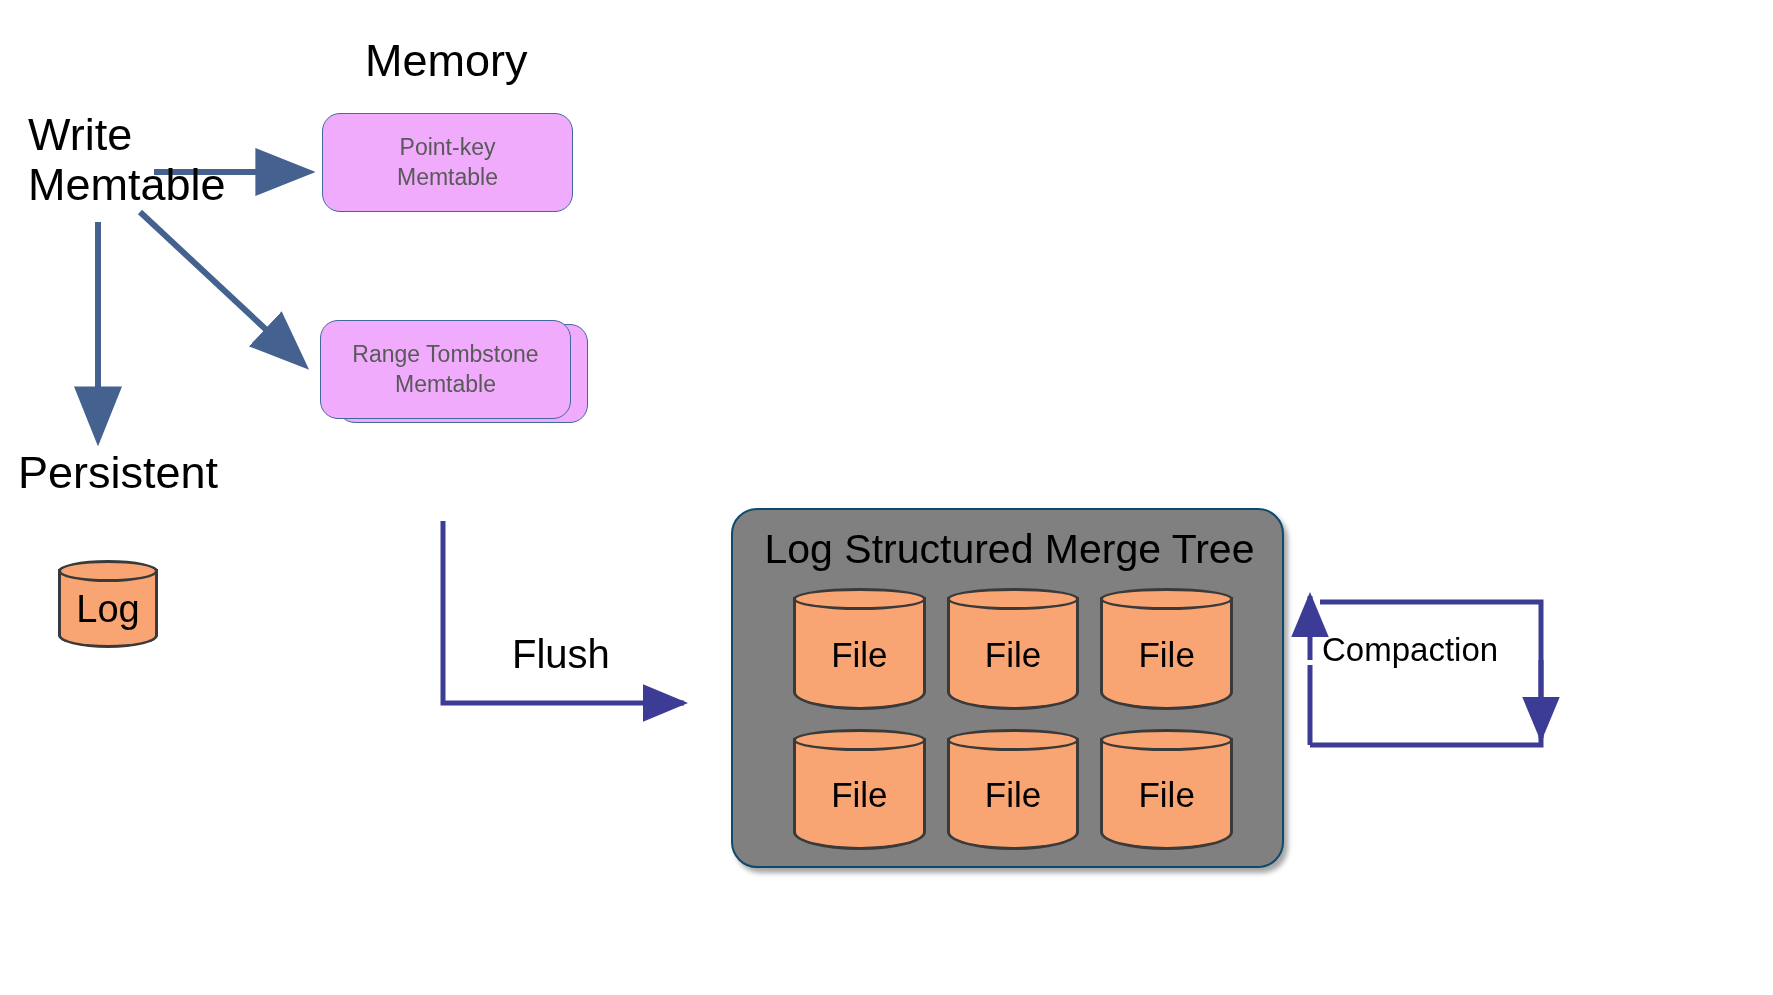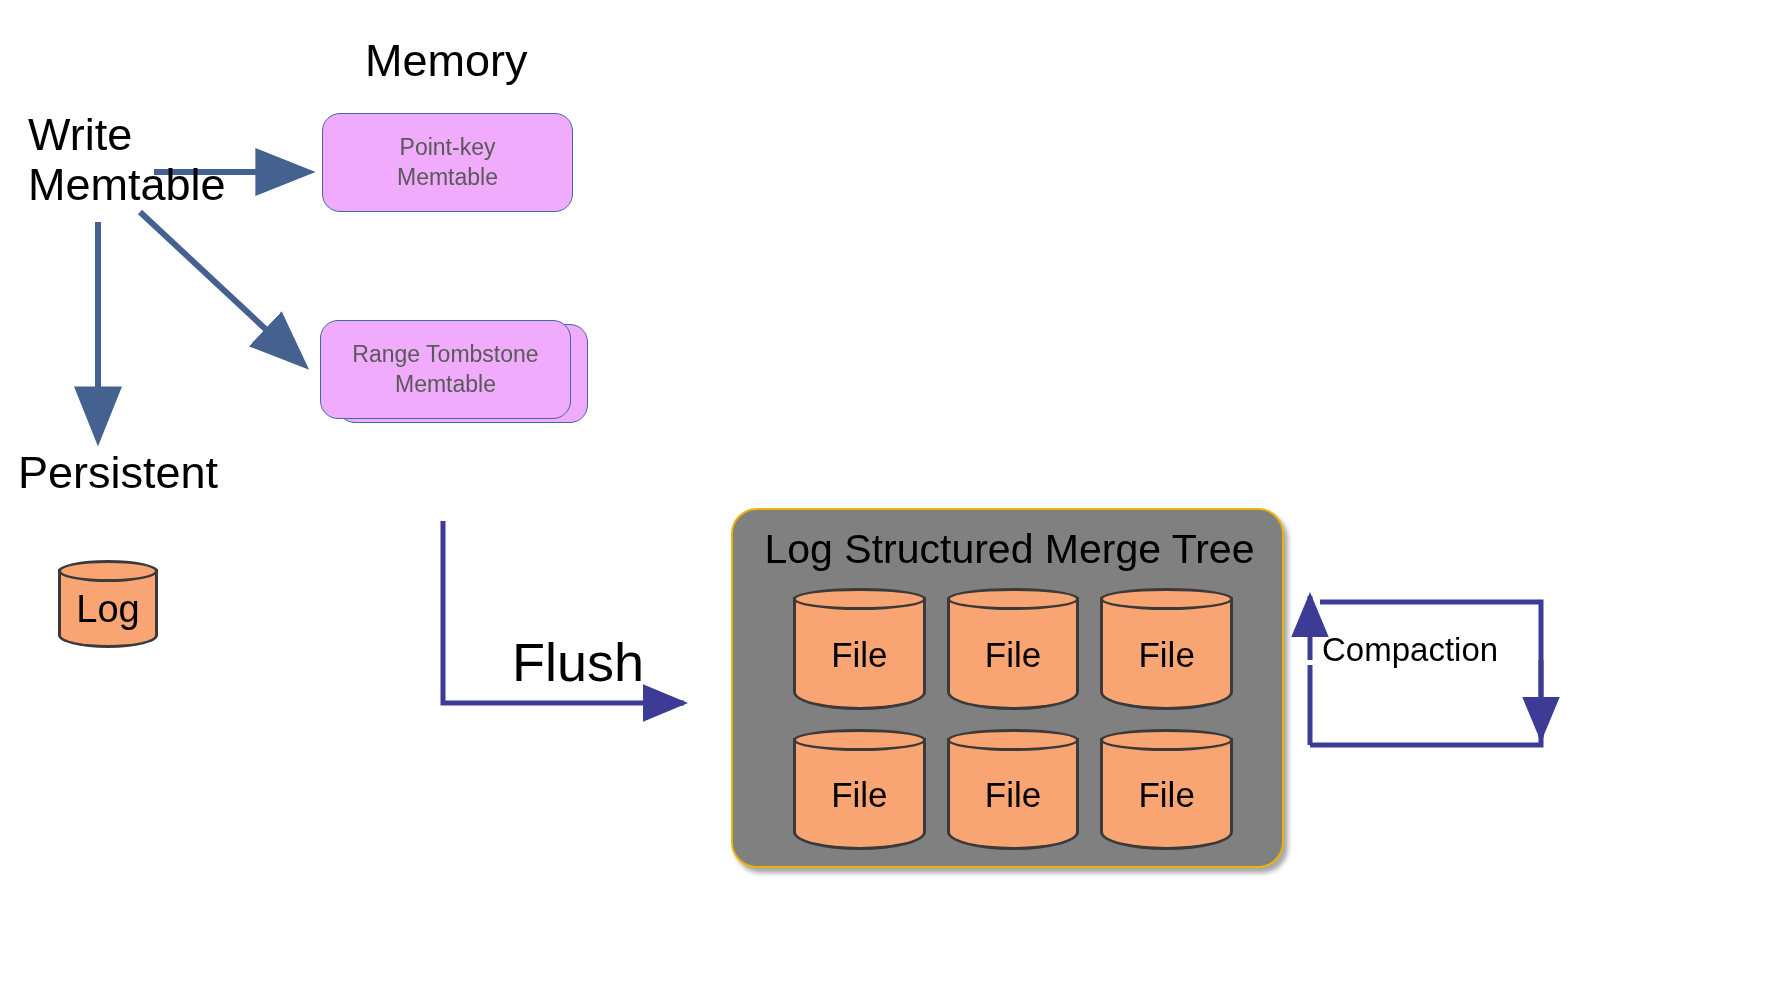--- a/index.html
+++ b/index.html
@@ -19,21 +19,21 @@
   }
   .label-write{
     left:28px;top:110px;font-size:45px;text-align:left;
   }
   .label-write span{display:block;}
   .label-persist{
     left:18px;top:448px;font-size:45px;text-align:center;width:190px;
   }
   .label-persist span{display:block;}
   .label-flush{
-    left:512px;top:632px;font-size:54px;text-align:right;
+    left:512px;top:632px;font-size:40px;text-align:right;
   }
   .label-compaction{
     left:1322px;top:632px;font-size:33px;
   }
 
   
   .memtable{
     position:absolute;
     background:#f0abfc;
     border:1.6px solid #41699B;
@@ -46,21 +46,21 @@
     box-sizing:border-box;
   }
   .memtable span{display:block;}
   .mt-point{left:322px;top:113px;width:251px;height:99px;}
   .mt-range-back{left:337px;top:324px;width:251px;height:99px;z-index:1;}
   .mt-range-front{left:320px;top:320px;width:251px;height:99px;z-index:2;}
 
   
   .lsm-box{
     position:absolute;left:731px;top:508px;width:553px;height:360px;
-    background:#808080;border:2px solid #eab308;border-radius:26px;
+    background:#808080;border:2px solid #0c4a6e;border-radius:26px;
     box-sizing:border-box;
     box-shadow:4px 5px 5px rgba(0,0,0,0.35);
   }
   .lsm-title{
     position:absolute;left:0;top:16px;width:553px;text-align:center;
     font-size:41px;color:#000000;
   }
   .lsm-grid{
     position:absolute;left:60px;top:78px;width:440px;height:262px;
     display:grid;grid-template-columns:repeat(3,1fr);grid-template-rows:repeat(2,1fr);

